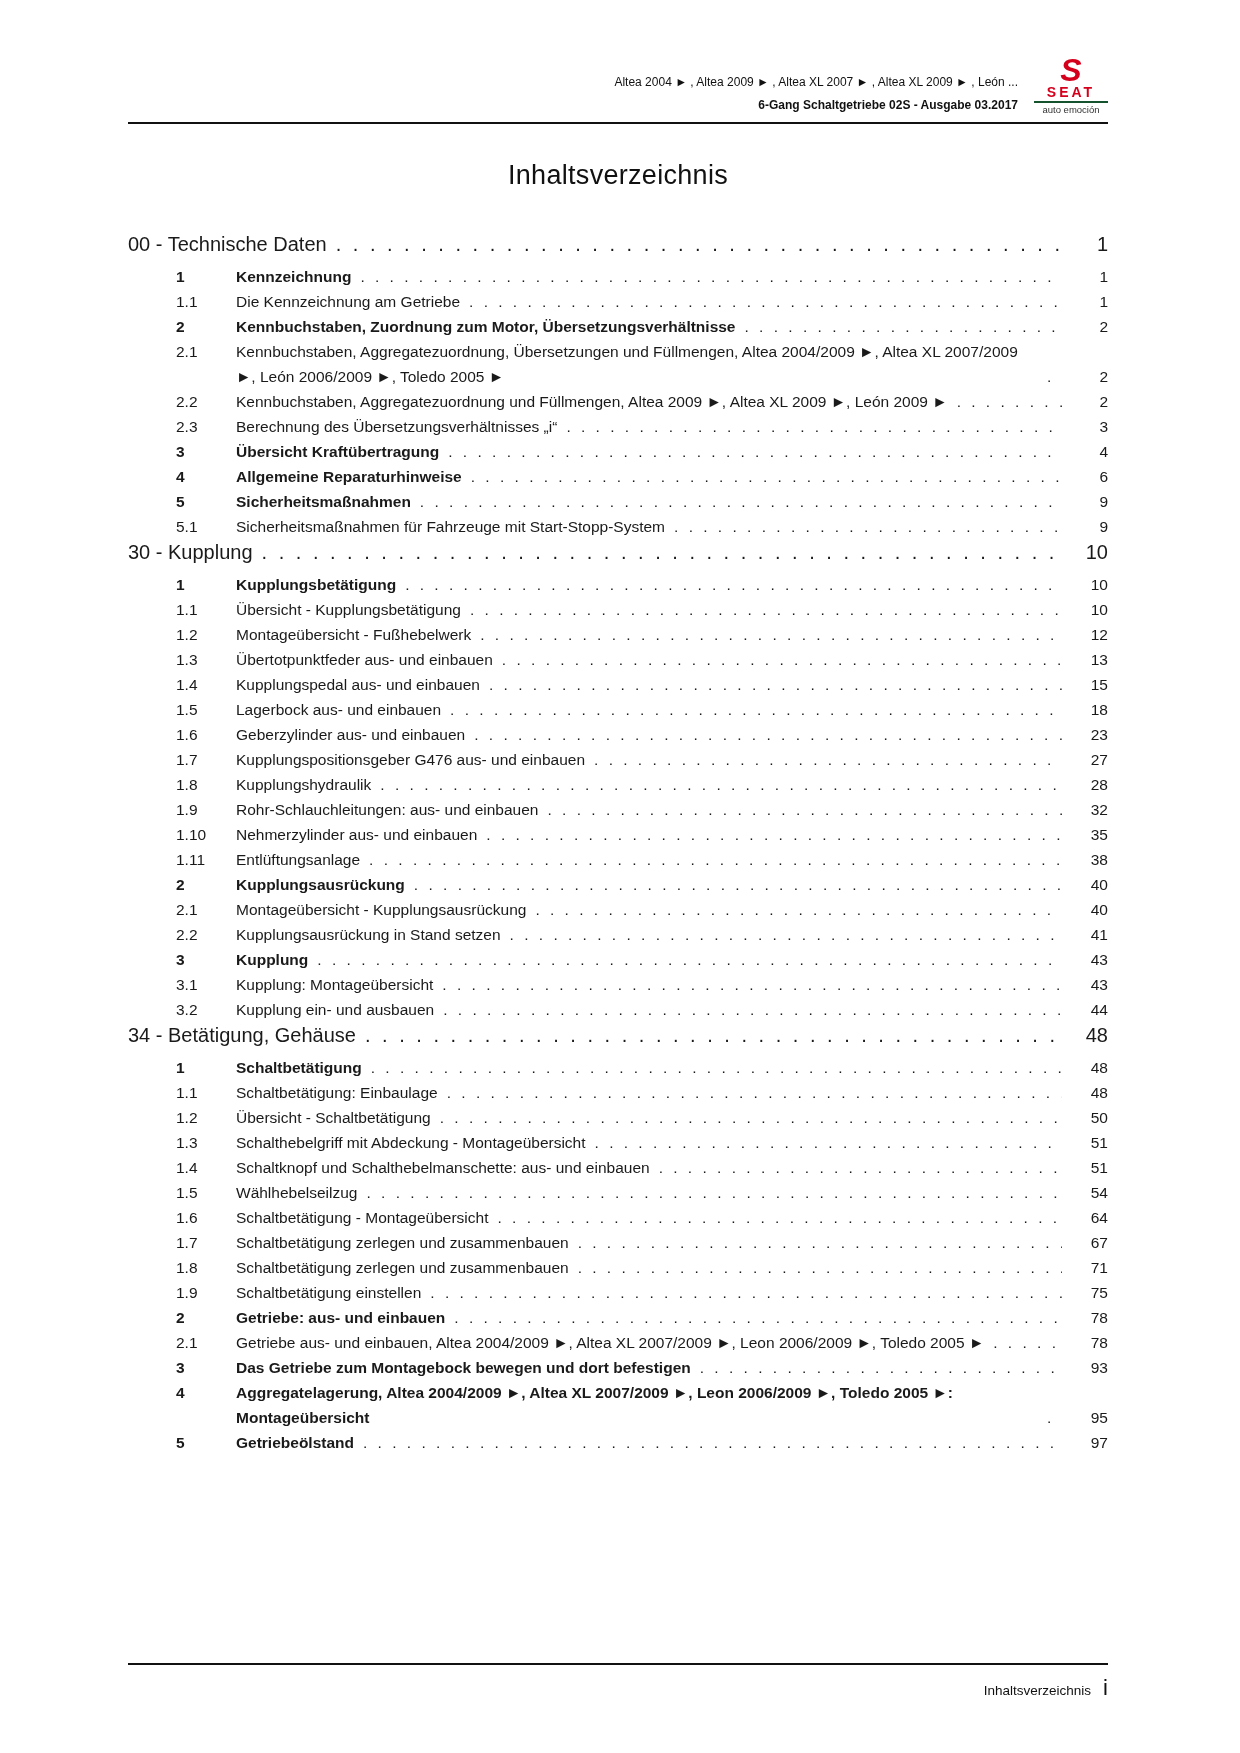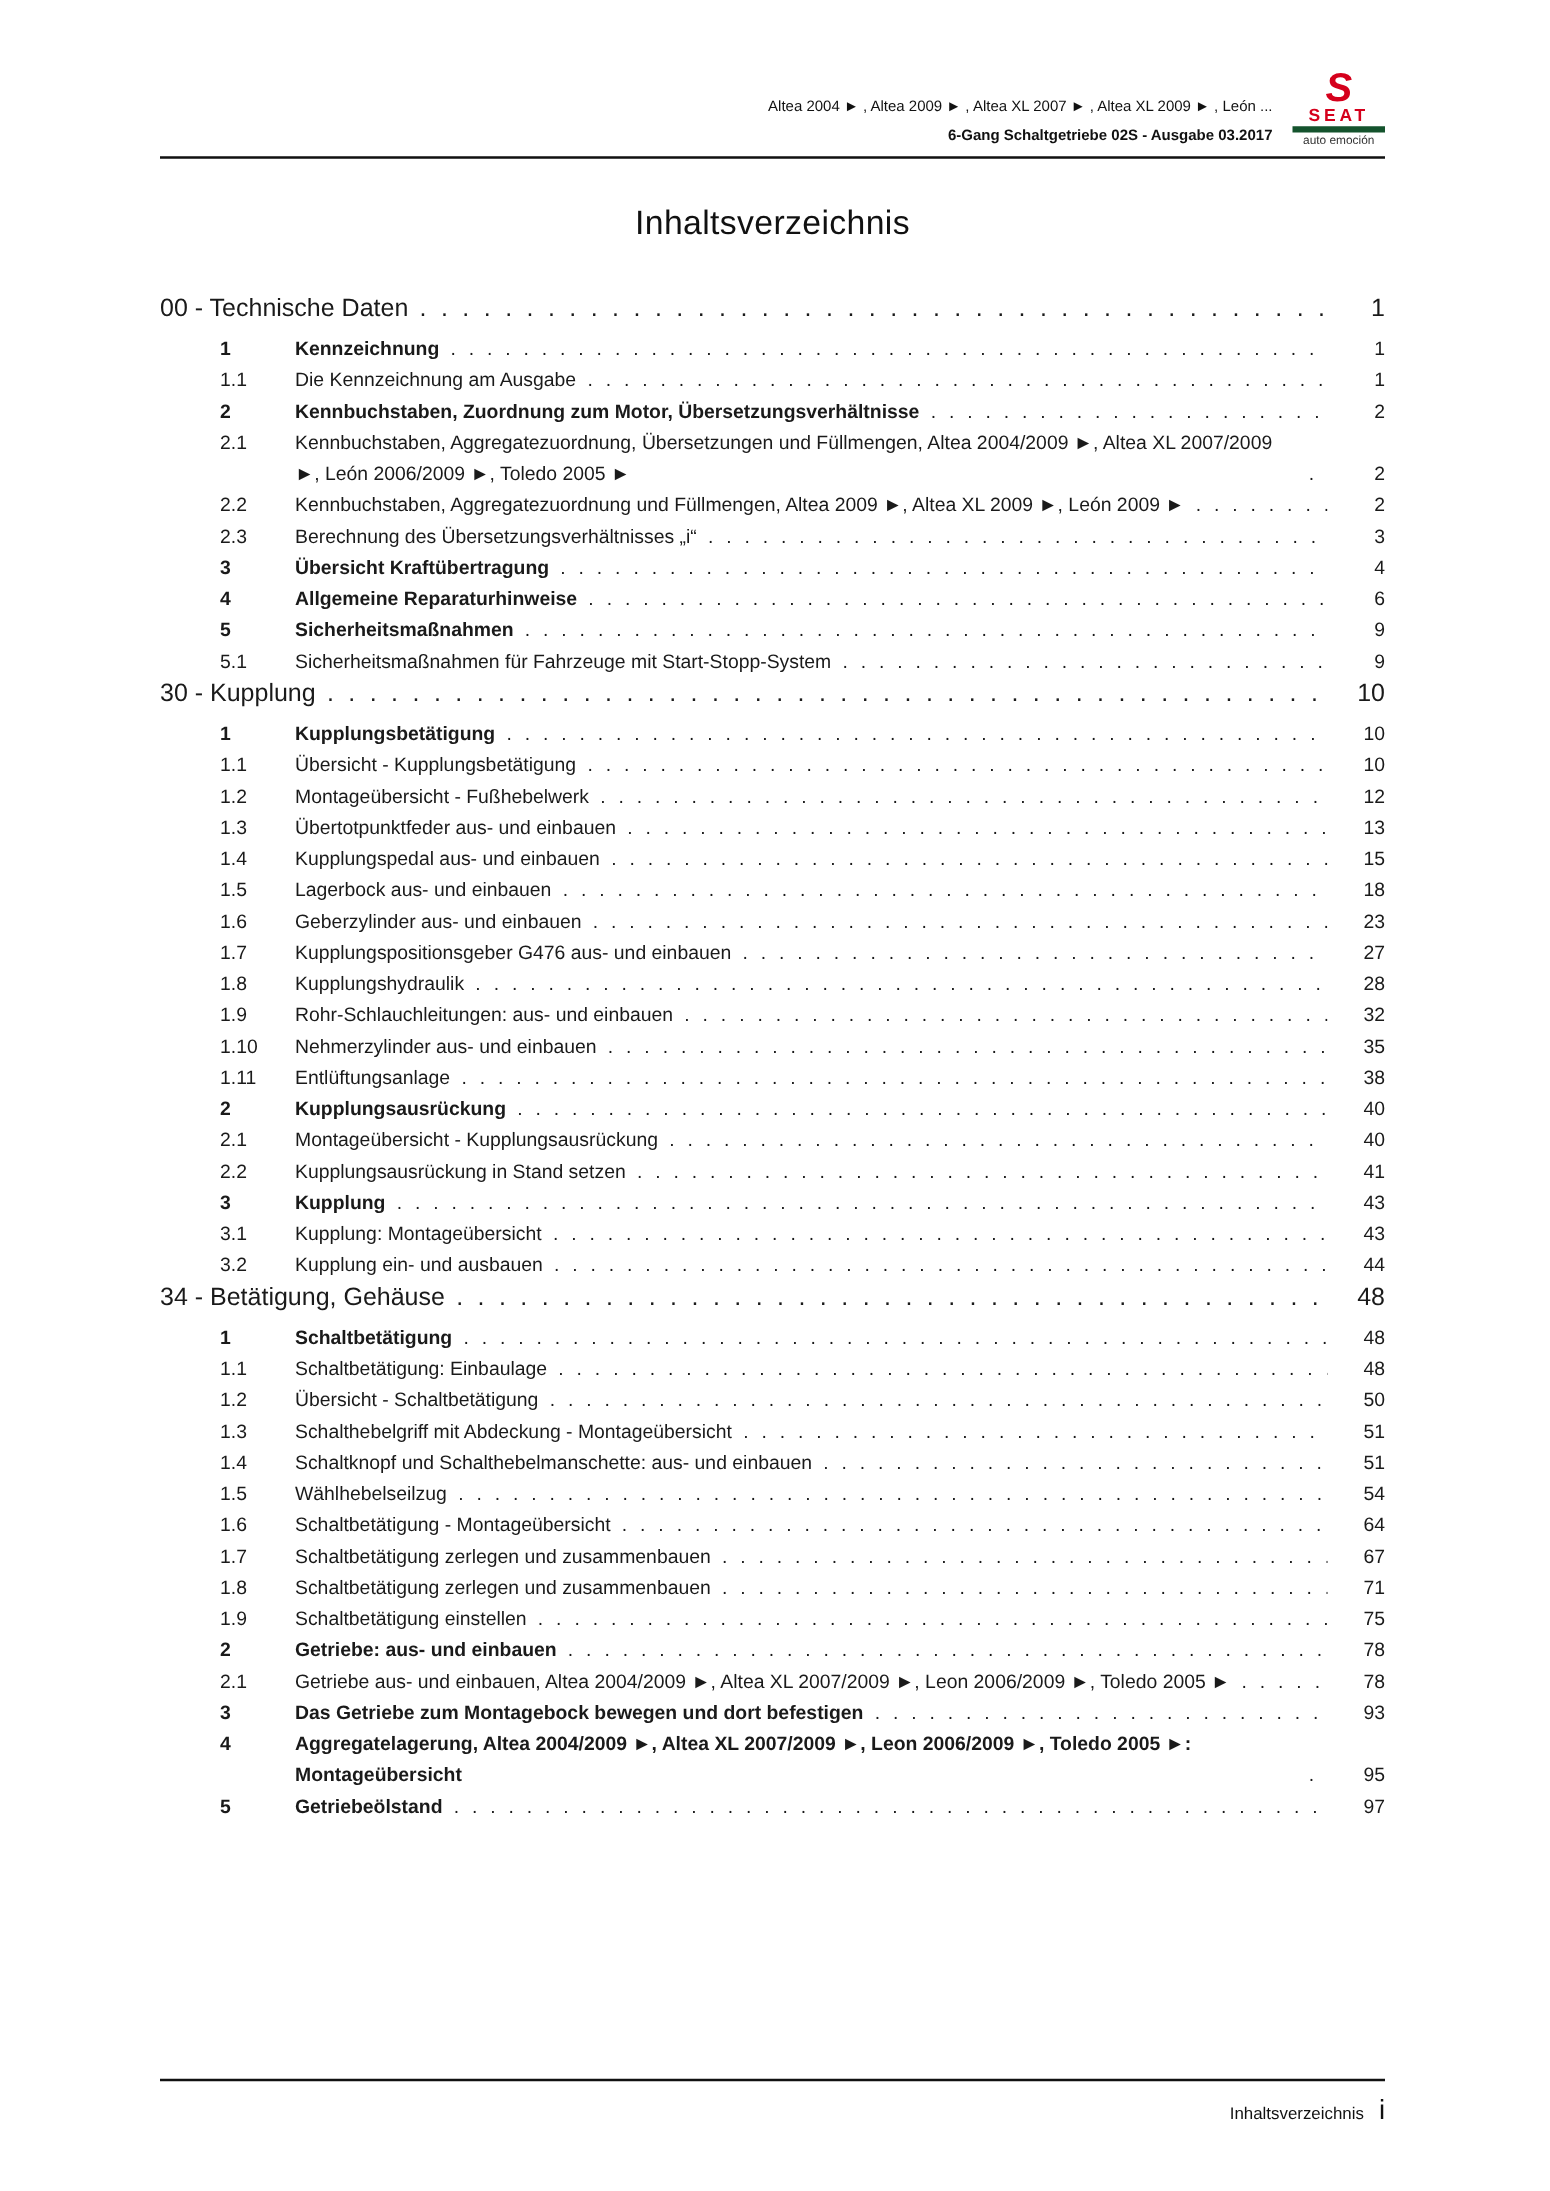--- a/index.html
+++ b/index.html
@@ -16,21 +16,21 @@
   .header { display:flex; justify-content:flex-end; align-items:flex-end; gap:16px; }
   .header-text { text-align:right; font-size:12px; line-height:23px; color:#111; }
   .header-line2 { font-weight:bold; }
   .logo { text-align:center; width:74px; padding-bottom:1px; }
   .logo-s {
     font-size:32px; line-height:28px; font-weight:bold; font-style:italic;
     color:#d5001c;
   }
   .logo-word {
     color:#d5001c; font-weight:bold; letter-spacing:3px; font-size:14px;
-    line-height:16px; border-bottom:5px solid #14532d; padding-bottom:1px;
+    line-height:16px; border-bottom:2px solid #14532d; padding-bottom:1px;
   }
   .logo-tag { font-size:9.5px; color:#333; line-height:12px; margin-top:1px; }
   .header-rule { border-bottom:2px solid #111; margin-top:5px; }
 
   
   .page-title {
     text-align:center; font-size:27px; font-weight:400;
     margin:36px 0 40px 0; letter-spacing:0.3px; color:#111;
   }
 
@@ -91,21 +91,21 @@
         <span class="pagenum">1</span>
       </div>
       <div class="toc-row entry bold">
         <span class="num">1</span>
         <span class="etitle">Kennzeichnung</span>
         <span class="leader"></span>
         <span class="pagenum">1</span>
       </div>
       <div class="toc-row entry">
         <span class="num">1.1</span>
-        <span class="etitle">Die Kennzeichnung am Ausgabe</span>
+        <span class="etitle">Die Kennzeichnung am Getriebe</span>
         <span class="leader"></span>
         <span class="pagenum">1</span>
       </div>
       <div class="toc-row entry bold">
         <span class="num">2</span>
         <span class="etitle">Kennbuchstaben, Zuordnung zum Motor, Übersetzungsverhältnisse</span>
         <span class="leader"></span>
         <span class="pagenum">2</span>
       </div>
       <div class="toc-row entry">

